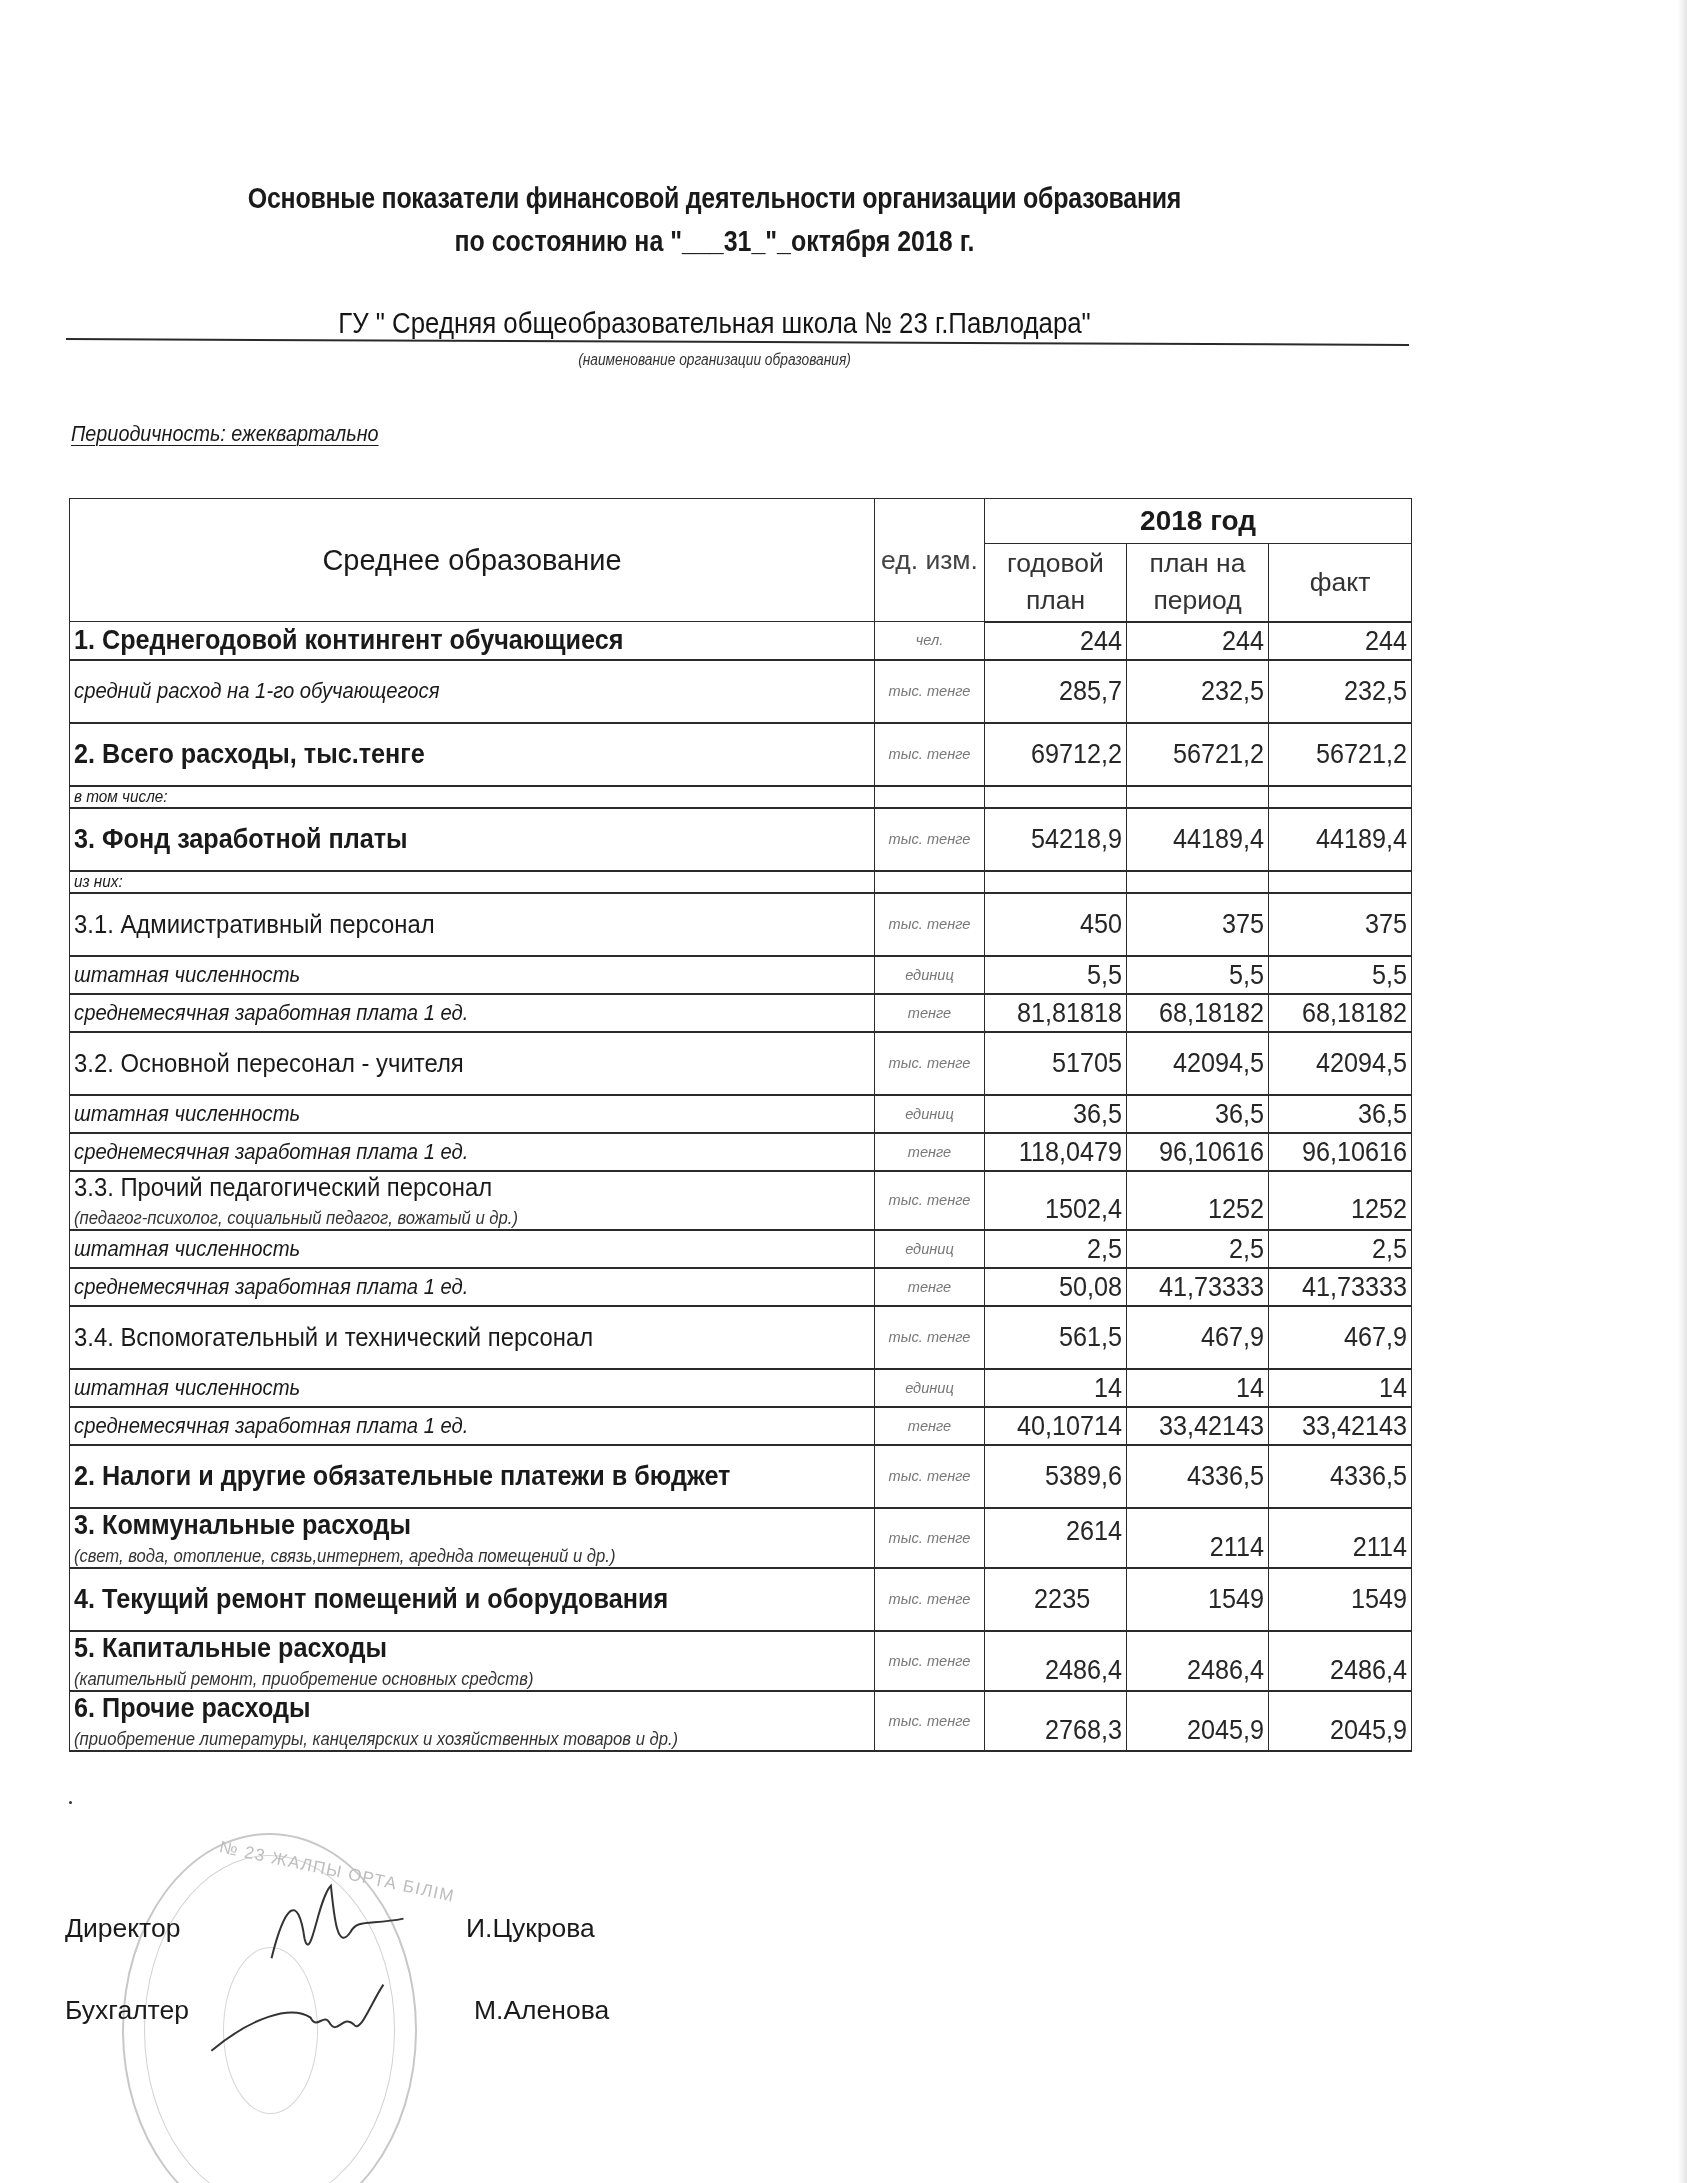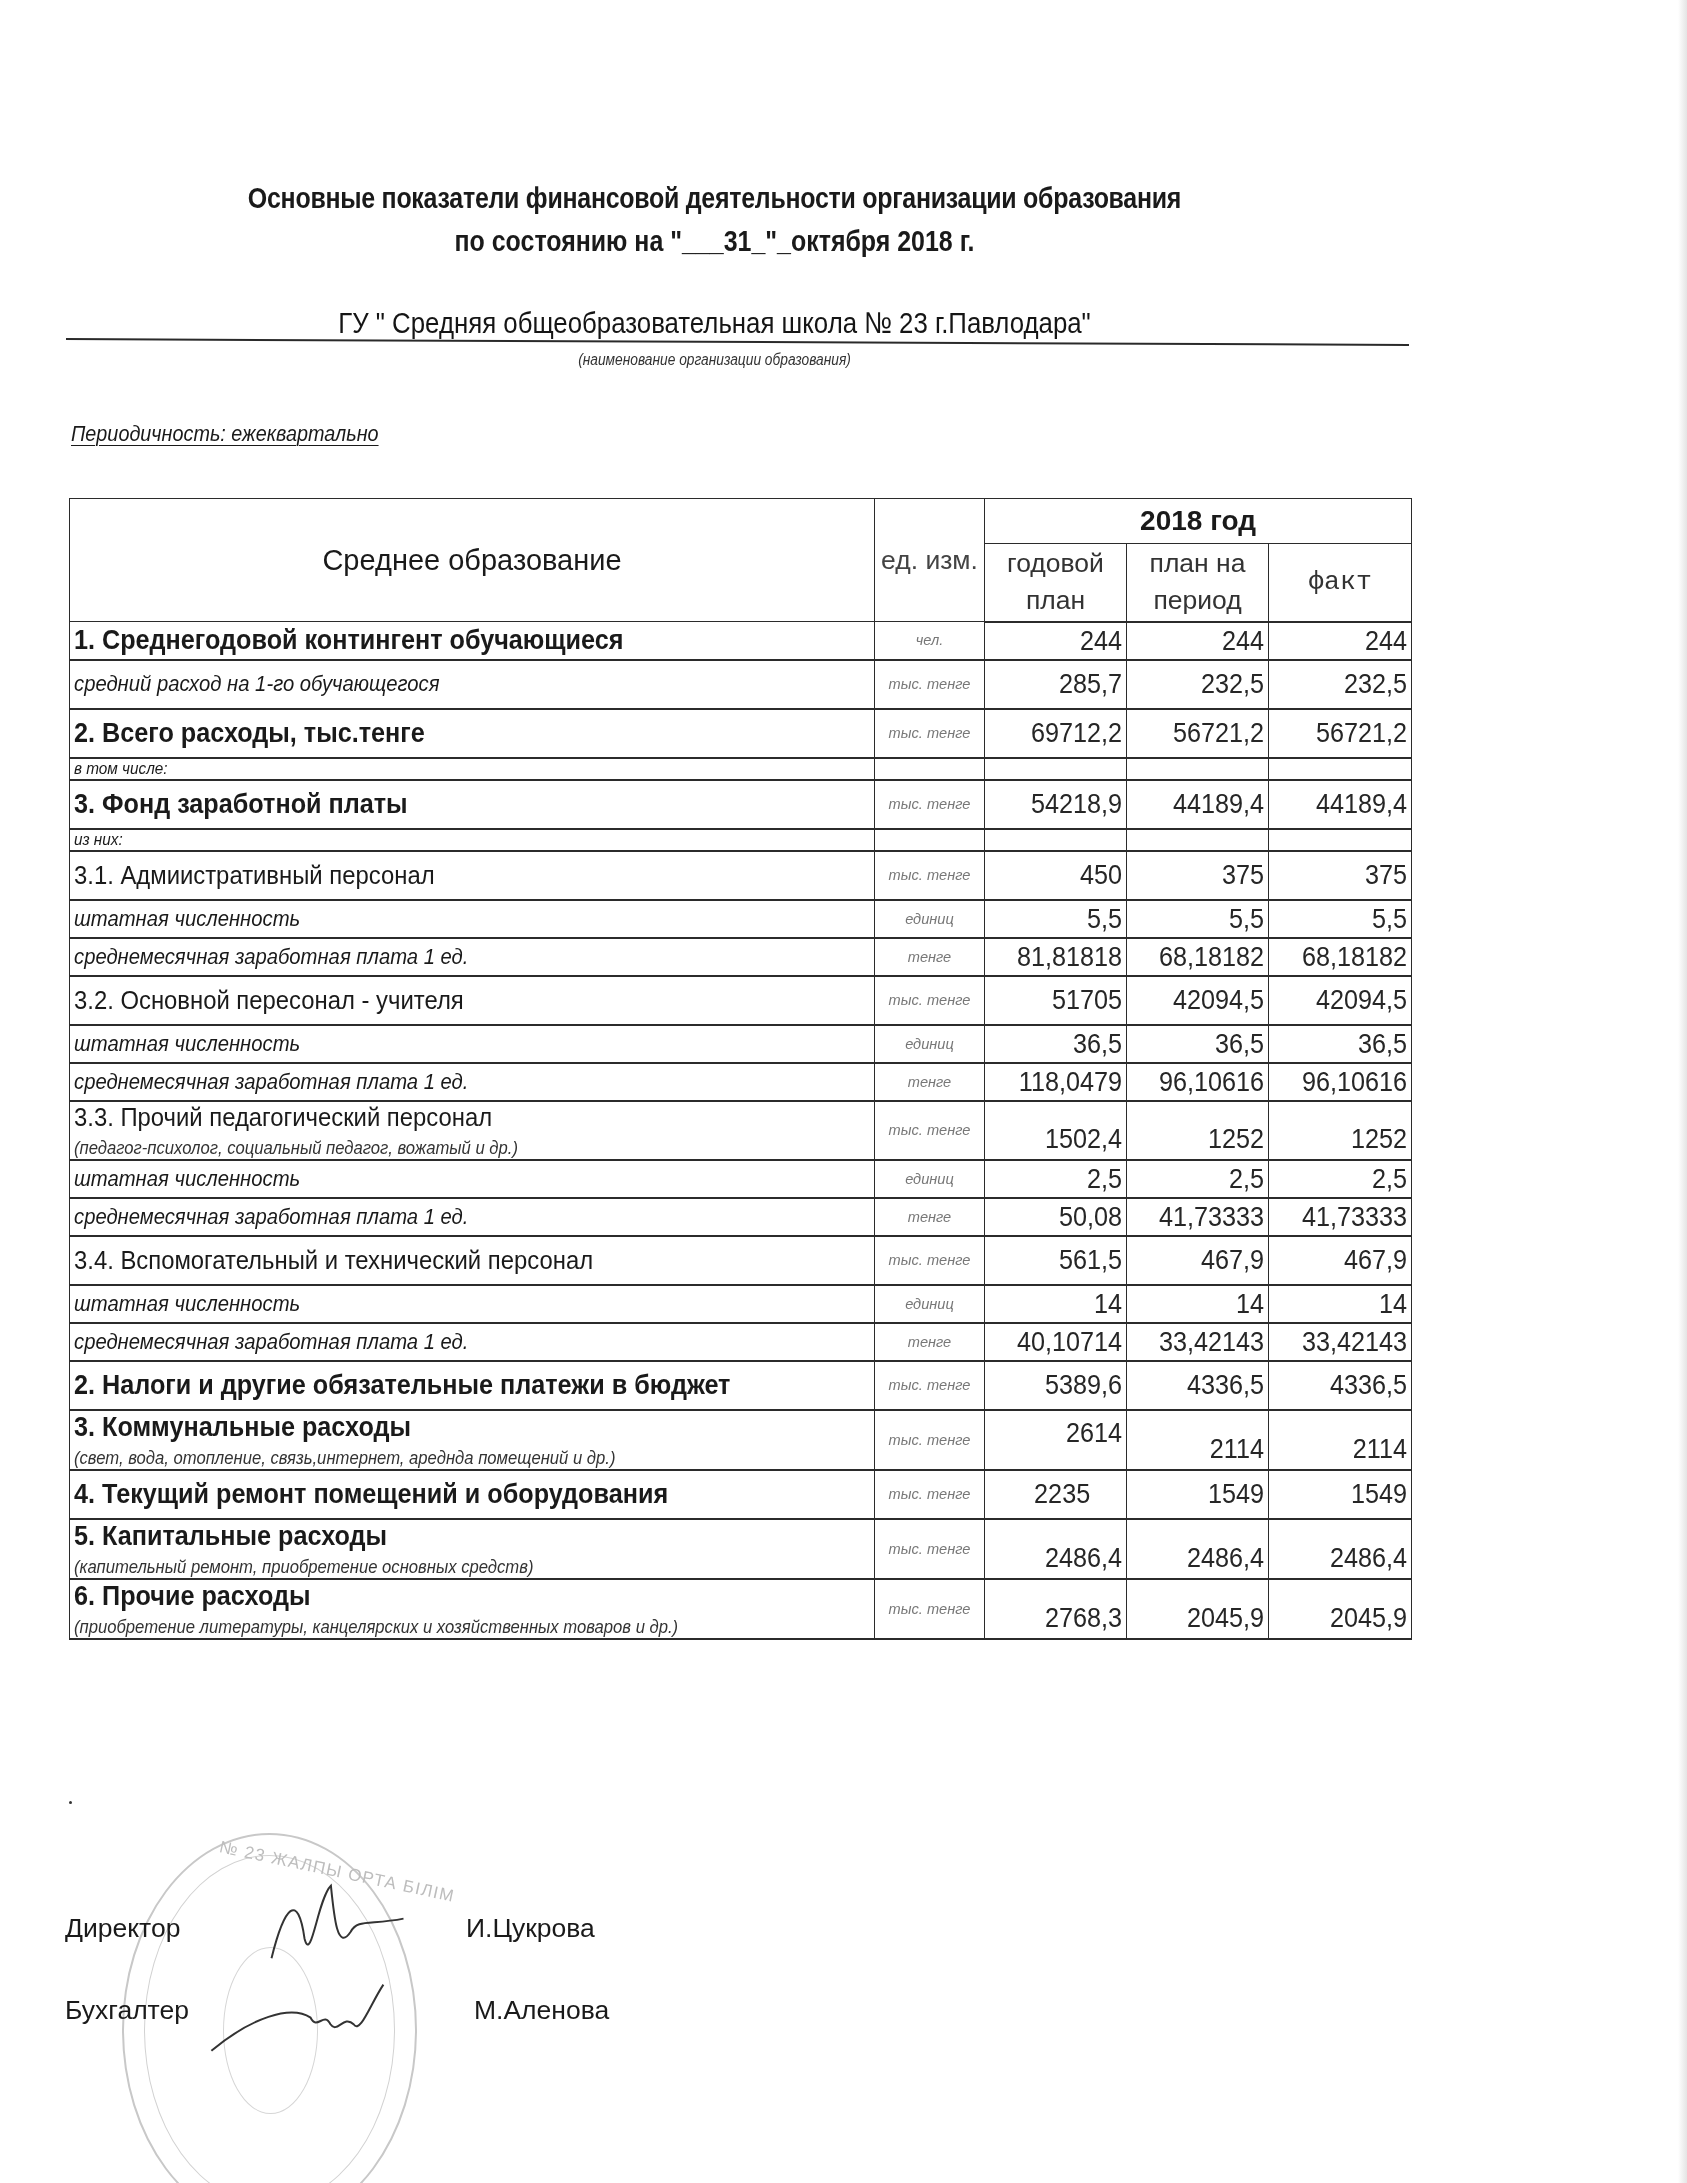--- a/index.html
+++ b/index.html
@@ -60,21 +60,21 @@
   .n-bold { font-weight: bold; font-size: 28px; }
   .n-plain { font-size: 26.5px; }
   .n-ital { font-style: italic; font-size: 22.5px; }
   .n-note { font-style: italic; font-size: 18.5px; color: #333; display: block; margin-top: 4px; }
   .u { font-style: italic; font-size: 14.6px; color: #777; text-align: center; line-height: 20px; }
   .v { font-size: 28px; text-align: right; color: #262626; padding-right: 2.6px; }
   .cell-inner { display: block; transform: scaleX(0.9); transform-origin: left center; white-space: nowrap; }
   .v .cell-inner { transform-origin: right center; }
 
   .r-60 { height: 38px; }
-  .r-70 { height: 49px; }
+  .r-70 { height: 63px; }
   .r-50 { height: 16px; }
   .r-2l { height: 56px; }
   .sig-label { position: absolute; }
   .sig-name { position: absolute; }
   .stamp {
     position: absolute; left: 122px; top: 1833px; width: 291px; height: 390px;
     border: 2px solid #c8c8c8; border-radius: 50%;
   }
   .stamp::before {
     content: ""; position: absolute; left: 20px; top: 20px; right: 20px; bottom: 20px;
@@ -113,21 +113,21 @@
   </colgroup>
   <thead>
     <tr>
       <th rowspan="2" class="hdr-main">Среднее образование</th>
       <th rowspan="2" class="hdr-unit">ед. изм.</th>
       <th colspan="3" class="hdr-year">2018 год</th>
     </tr>
     <tr class="thick" style="height:78px;">
       <th class="hdr-sub" style="border-bottom:2.6px solid #2b2b2b;">годовой план</th>
       <th class="hdr-sub" style="border-bottom:2.6px solid #2b2b2b;">план на период</th>
-      <th class="hdr-sub" style="border-bottom:2.6px solid #2b2b2b;font-family:Liberation Mono, monospace;">факт</th>
+      <th class="hdr-sub" style="border-bottom:2.6px solid #2b2b2b;">факт</th>
     </tr>
   </thead>
   <tbody id="table-body">
       <tr class="thick r-60">
         <td>
           <span class="cell-inner n-bold">1. Среднегодовой контингент обучающиеся</span>
         </td>
         <td class="u">чел.</td>
         <td class="v" style="vertical-align: middle;">
           <span class="cell-inner">244</span>

